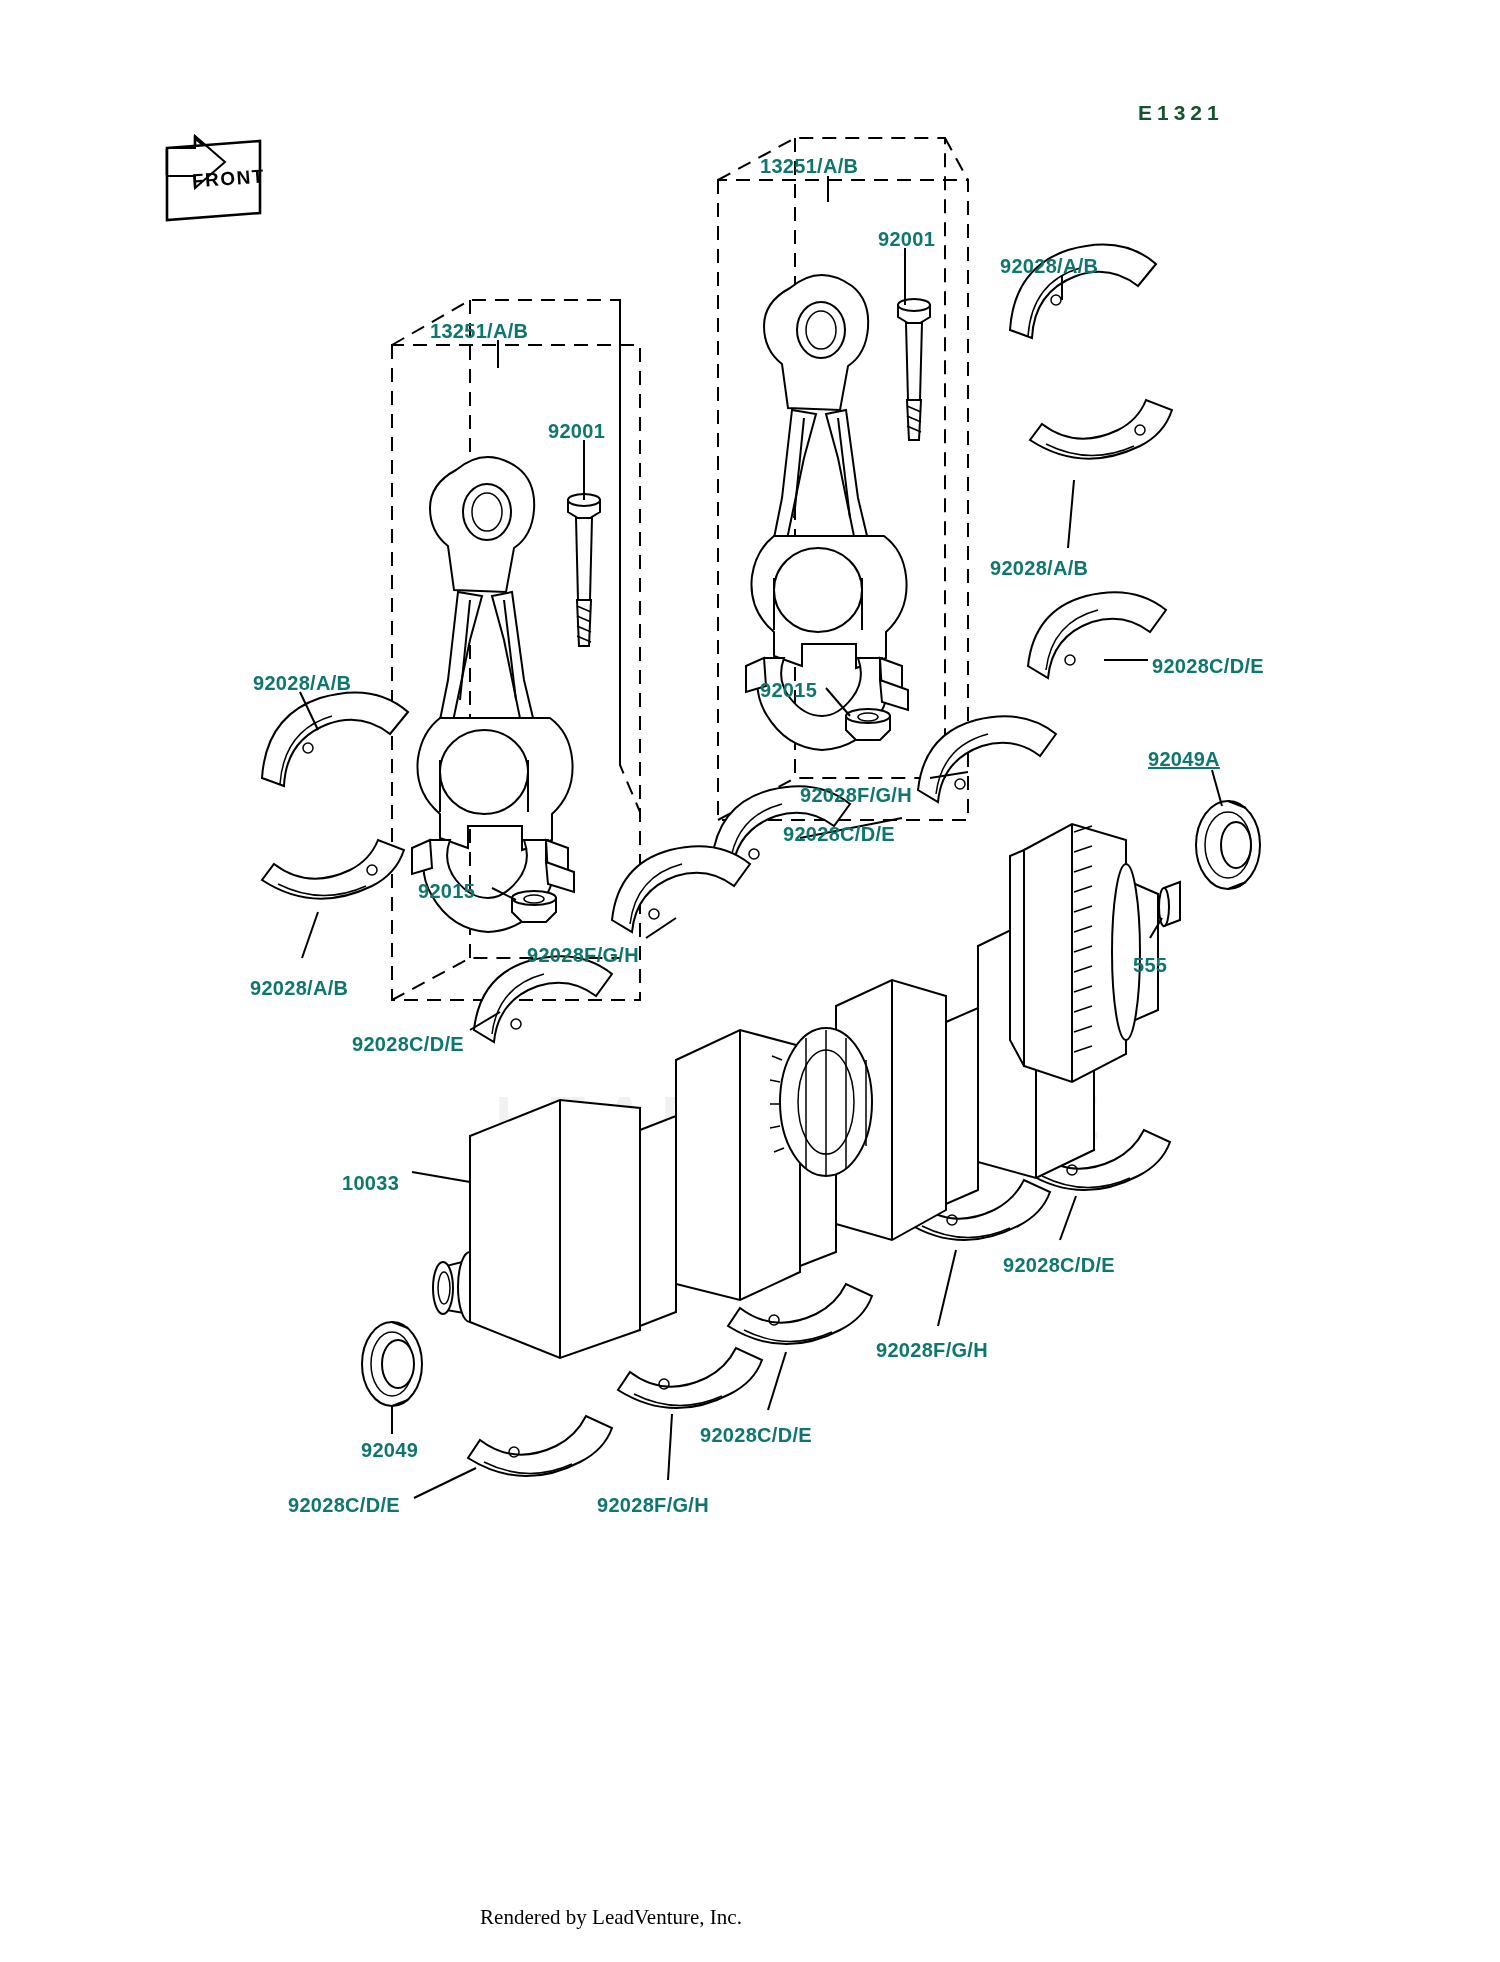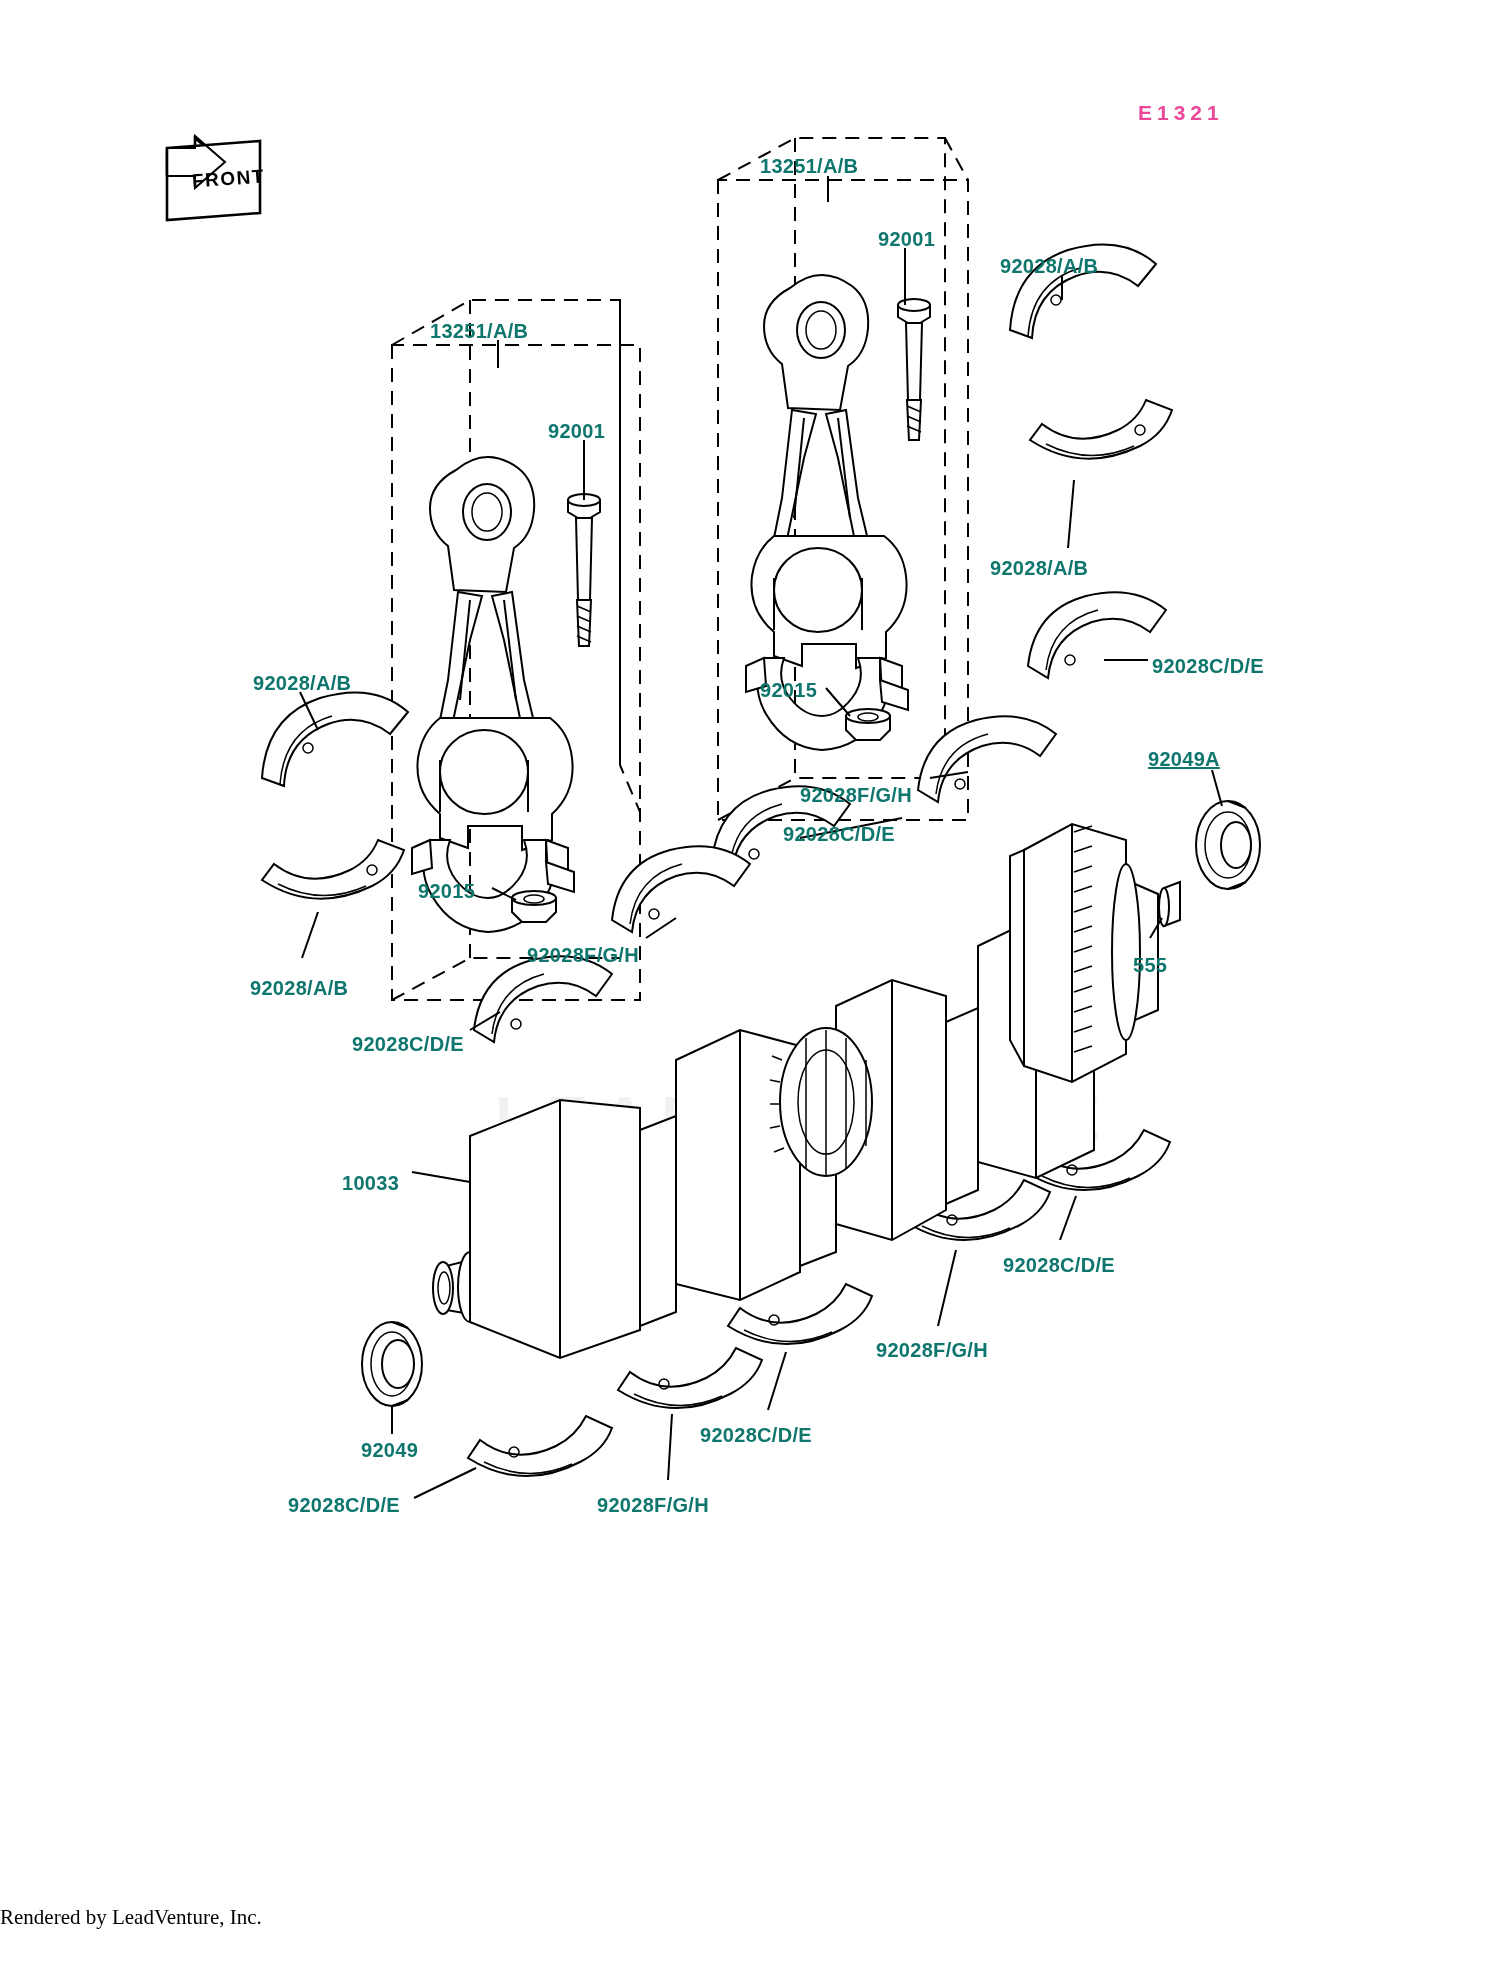--- a/index.html
+++ b/index.html
@@ -29,28 +29,28 @@
     color: #0f766e;
     white-space: nowrap;
     letter-spacing: 0.3px;
   }
   .diagram-id {
     position: absolute;
     font-family: "Liberation Sans", sans-serif;
     font-size: 21px;
     font-weight: 700;
     letter-spacing: 5px;
-    color: #ec4899;
+    color: #14532d;
     white-space: nowrap;
   }
   .footer {
     position: absolute;
     left: 0;
     width: 1222px;
-    text-align: left;
+    text-align: center;
     font-family: "Liberation Serif", serif;
     font-size: 21px;
     color: #000;
   }
   .front-badge {
     position: absolute;
     font-family: "Liberation Sans", sans-serif;
     font-size: 19px;
     font-weight: 700;
     letter-spacing: 1.5px;

